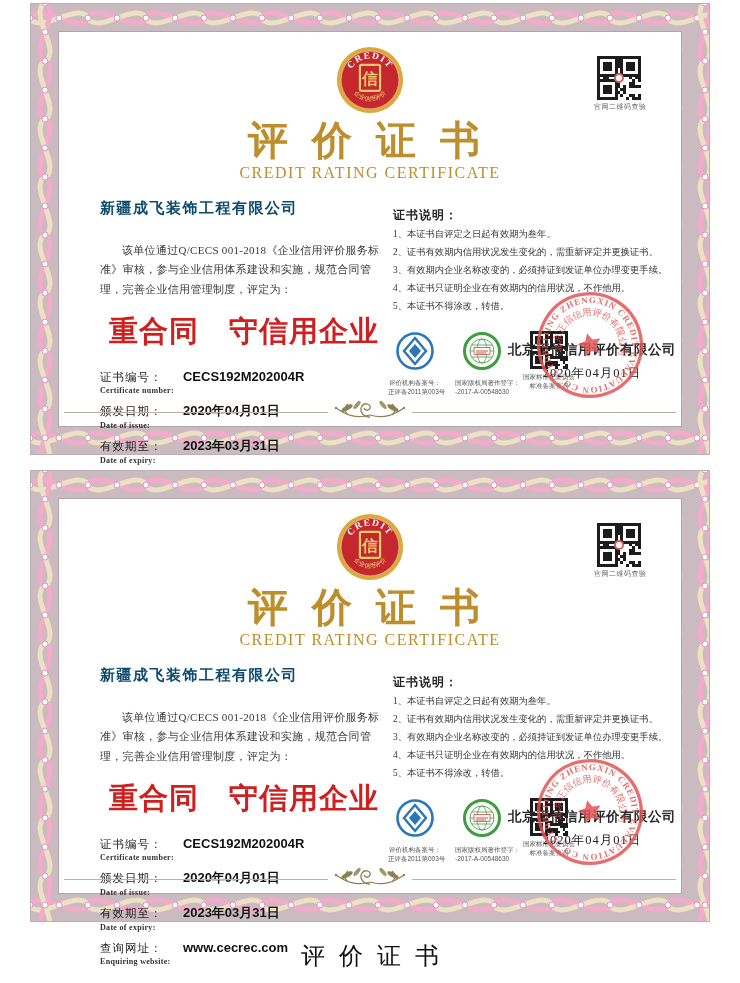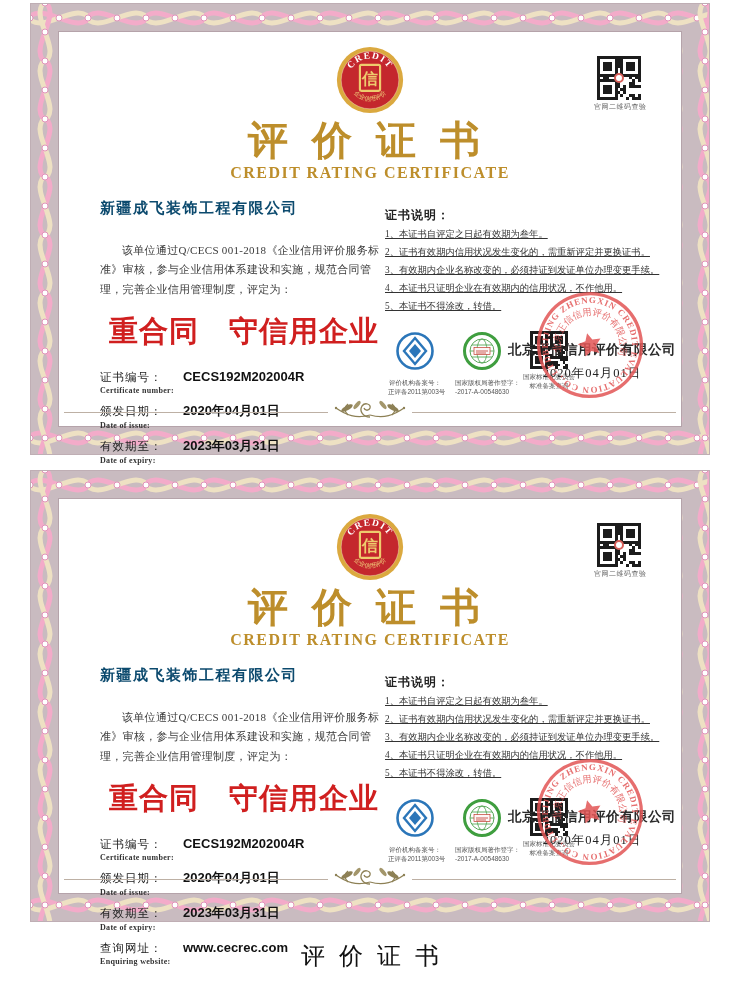--- a/index.html
+++ b/index.html
@@ -22,41 +22,41 @@
   .qr-38{width:38px;height:38px;grid-template-columns:repeat(15,1fr);grid-template-rows:repeat(15,1fr);}
   .qr-cell{background:#1c1c1c;}
   .qr-dot{position:absolute;width:10px;height:10px;border-radius:50%;background:#fff;
           border:2px solid #d8605a;left:50%;top:50%;transform:translate(-50%,-50%);box-sizing:border-box;}
   .qr-caption{font-size:7px;color:#666;margin-top:2px;letter-spacing:.5px;white-space:nowrap;}
 
   .title{position:absolute;top:82px;left:0;width:100%;text-align:center;
          font-family:"Liberation Serif",serif;font-weight:bold;font-size:40px;
          color:#bd8e2b;letter-spacing:24px;padding-left:12px;box-sizing:border-box;}
   .subtitle{position:absolute;top:133px;left:0;width:100%;text-align:center;
-            font-family:"Liberation Serif",serif;font-weight:bold;font-size:16px;
+            font-family:"Liberation Serif",serif;font-weight:normal;font-size:16px;
             color:#bd8e2b;letter-spacing:1.5px;}
 
   .col-left{position:absolute;left:42px;top:168px;width:288px;}
   .company{font-size:15px;font-weight:bold;color:#0c4a6e;letter-spacing:1.5px;}
   .paragraph{margin-top:23px;font-family:"Liberation Serif",serif;font-size:11px;
              color:#3a3a3a;line-height:1.75;text-indent:2em;letter-spacing:.3px;}
   .award{margin-top:13px;font-family:"Liberation Serif",serif;font-weight:bold;
          font-size:29px;color:#d01f1f;letter-spacing:1px;white-space:nowrap;text-align:center;}
   .fields{margin-top:15px;}
   .field-row{margin-bottom:6px;}
   .field-line{white-space:nowrap;}
   .field-label{font-size:11.5px;font-weight:normal;color:#222;letter-spacing:1px;}
   .field-value{font-size:13px;font-weight:bold;color:#111;margin-left:16px;}
   .field-en{font-family:"Liberation Serif",serif;font-size:8px;font-weight:bold;
             color:#333;letter-spacing:.3px;margin-top:1px;}
 
-  .col-right{position:absolute;left:327px;top:176px;width:298px;}
+  .col-right{position:absolute;left:335px;top:176px;width:298px;}
   .instr-heading{font-size:12px;font-weight:bold;color:#222;letter-spacing:1px;}
   .instr-item{font-family:"Liberation Serif",serif;font-size:9.3px;color:#333;
-              line-height:1.5;margin-top:4px;text-decoration:underline;}
+              line-height:1.5;margin-top:4px;}
 
   .badges{position:absolute;left:330px;top:300px;display:flex;gap:13px;}
   .badge{width:54px;text-align:center;}
   .badge-icon{width:40px;height:40px;margin:0 auto;}
   .badge-caption{font-size:6.5px;color:#555;line-height:1.45;margin-top:3px;white-space:nowrap;}
 
   .issuer{position:absolute;left:438px;top:310px;width:192px;text-align:center;}
   .issuer-company{font-family:"Liberation Serif",serif;font-size:13.5px;font-weight:bold;
                   color:#2a2a2a;letter-spacing:.5px;white-space:nowrap;}
   .issuer-date{font-family:"Liberation Serif",serif;font-size:12.5px;color:#222;

